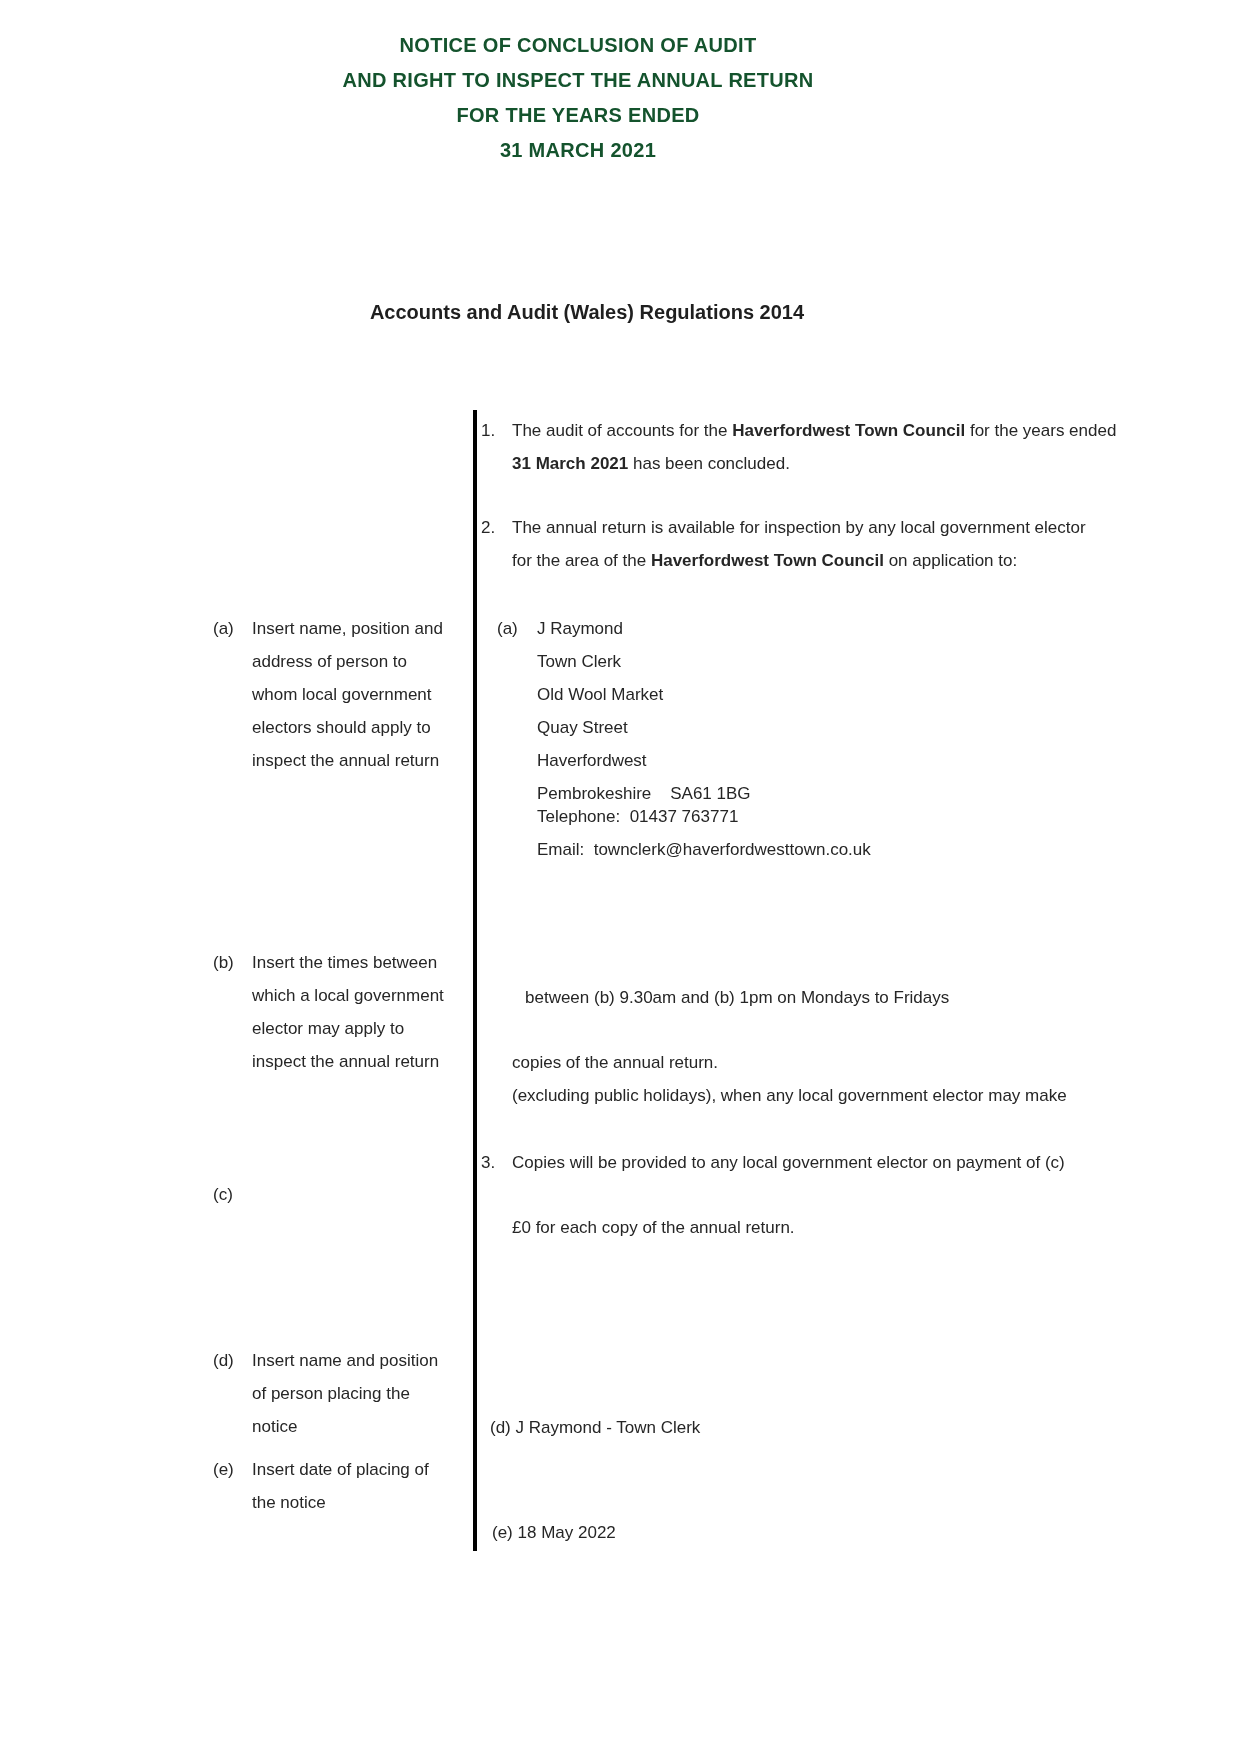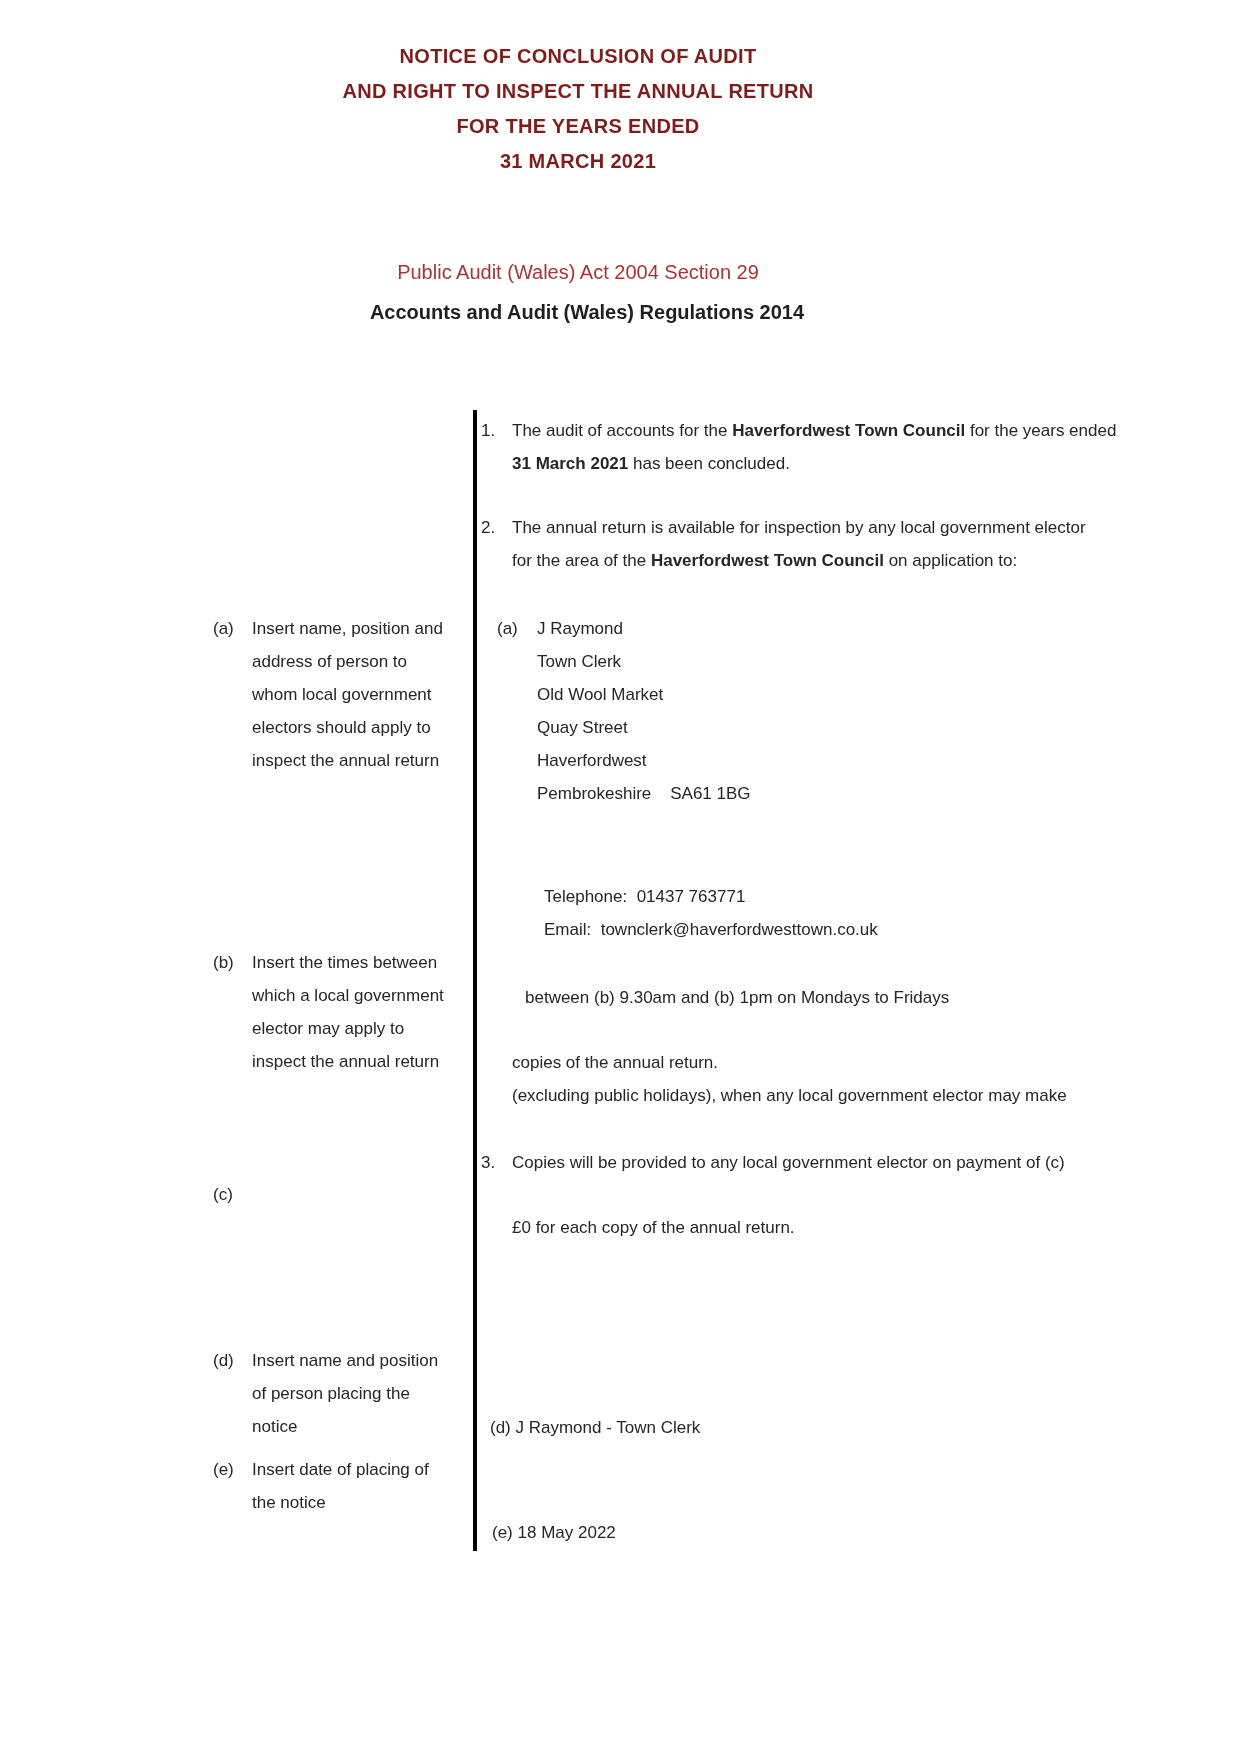--- a/index.html
+++ b/index.html
@@ -8,23 +8,23 @@
     width:1240px; height:1755px;
     background:#ffffff;
     font-family:"Liberation Sans", sans-serif;
     color:var(--text-color,#262626);
     overflow:hidden;
   }
   .ln { line-height:inherit; white-space:pre; }
   .b  { font-weight:bold; }
 
   .title {
-    position:absolute; top:39px; left:0; width:1156px;
+    position:absolute; top:28px; left:0; width:1156px;
     text-align:center; font-weight:bold; font-size:20px; line-height:35px;
-    color:#7f1d1d; letter-spacing:0.3px;
+    color:#14532d; letter-spacing:0.3px;
   }
   .act {
     position:absolute; top:259px; left:0; width:1156px;
     text-align:center; font-size:20px; line-height:26px;
     color:var(--accent-red,#A9333A);
   }
   .reg {
     position:absolute; top:299px; left:0; width:1156px;
     text-align:center; font-size:20px; line-height:26px;
     font-weight:bold; color:#1f1f1f;margin-left:9px;
@@ -49,21 +49,20 @@
 
 <div class="page">
 
   <div class="title">
       <div class="ln"><span>NOTICE OF CONCLUSION OF AUDIT</span></div>
       <div class="ln"><span>AND RIGHT TO INSPECT THE ANNUAL RETURN</span></div>
       <div class="ln"><span>FOR THE YEARS ENDED</span></div>
       <div class="ln"><span>31 MARCH 2021</span></div>
     </div>
 
-  <div class="act">Public Audit (Wales) Act 2004 Section 29</div>
 
   <div class="reg">Accounts and Audit (Wales) Regulations 2014</div>
 
   <div class="vline"></div>
 
   <div class="instr" style="top:612px;">
     <span class="marker">(a)</span>
     <div class="itext">
         <div class="ln"><span>Insert name, position and</span></div>
         <div class="ln"><span>address of person to</span></div>
@@ -124,21 +123,21 @@
 
   <div class="rblock" style="top:612px; left:537px;">
       <div class="ln"><span>J Raymond</span></div>
       <div class="ln"><span>Town Clerk</span></div>
       <div class="ln"><span>Old Wool Market</span></div>
       <div class="ln"><span>Quay Street</span></div>
       <div class="ln"><span>Haverfordwest</span></div>
       <div class="ln"><span>Pembrokeshire    SA61 1BG</span></div>
     </div>
 
-  <div class="rblock" style="top:880px; left:537px;margin-left:7px;">
+  <div class="rblock" style="top:800px; left:537px;">
       <div class="ln"><span>Telephone:  01437 763771</span></div>
       <div class="ln"><span>Email:  townclerk@haverfordwesttown.co.uk</span></div>
     </div>
 
   <div class="rblock" style="top:981px; left:525px;">between (b) 9.30am and (b) 1pm on Mondays to Fridays</div>
 
   <div class="rblock" style="top:1046px; left:512px;">
       <div class="ln"><span>copies of the annual return.</span></div>
       <div class="ln"><span>(excluding public holidays), when any local government elector may make</span></div>
     </div>

